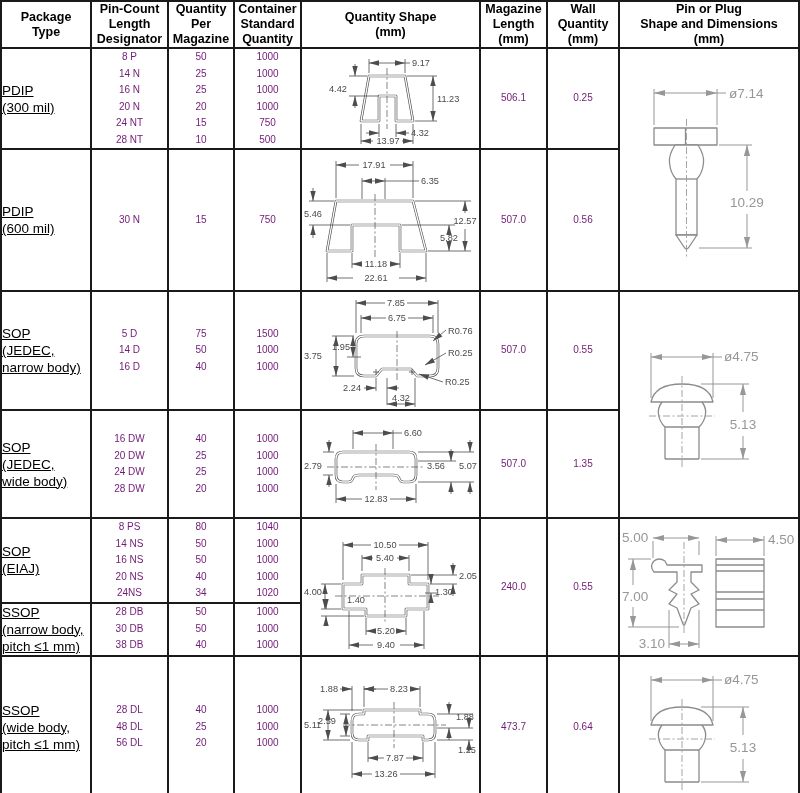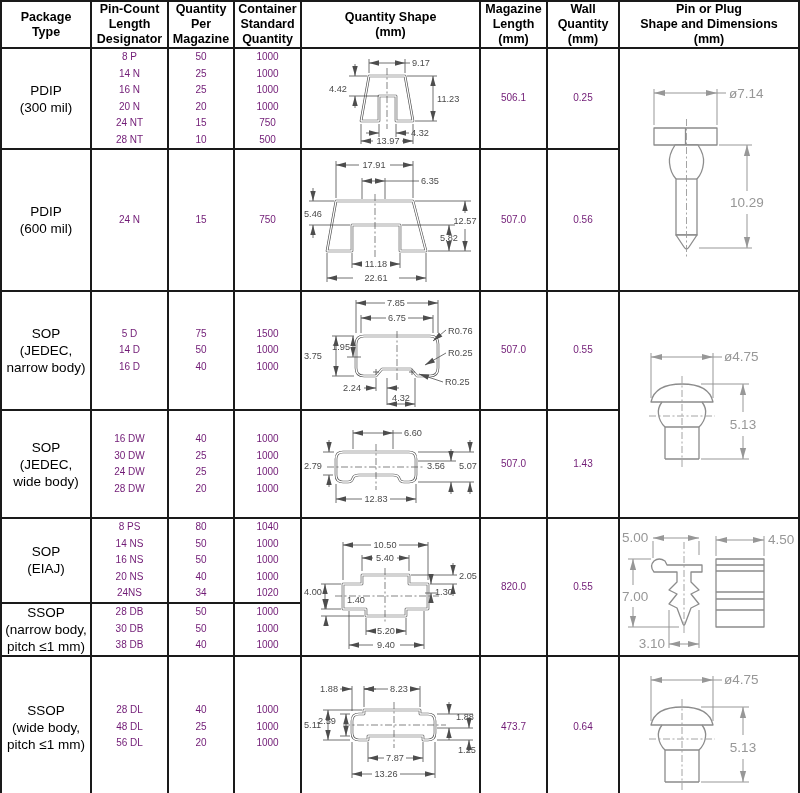--- a/index.html
+++ b/index.html
@@ -1,21 +1,21 @@
 <!DOCTYPE html>
 <html><head>
 <meta charset="utf-8">
 <style>
   html,body{margin:0;padding:0;background:#fff;}
   body{width:800px;font-family:"Liberation Sans",sans-serif;-webkit-font-smoothing:antialiased;}
   table.spec{border-collapse:collapse;table-layout:fixed;width:800px;background:#fff;}
   table.spec td,table.spec th{border:2px solid #1a1a1a;padding:0;vertical-align:middle;overflow:hidden;}
   th{font-size:12.5px;font-weight:bold;color:#000;text-align:center;line-height:15px;white-space:pre-line;}
   td.txt{font-size:10px;color:#701a75;text-align:center;line-height:16.5px;white-space:pre-line;}
-  td.name{font-size:13.5px;color:#000;text-align:center;padding-left:15px;line-height:17px;white-space:pre-line;}
+  td.name{font-size:13.5px;color:#000;text-align:left;padding-left:15px;line-height:17px;white-space:pre-line;text-decoration:underline;}
   td.draw{text-align:center;vertical-align:middle;background:#fff;margin-top:48px;}
   svg{display:block;margin:0 auto;}
   
   .so{fill:#fff;stroke:#4f4f4f;stroke-width:2.6;stroke-linejoin:round;}
   .si{fill:none;stroke:#fff;stroke-width:1.3;stroke-linejoin:round;}
   .tl{fill:none;stroke:#4d4d4d;stroke-width:0.8;}
   .gl{fill:none;stroke:#979797;stroke-width:1;}
   .po{fill:#fff;stroke:#8c8c8c;stroke-width:1.3;stroke-linejoin:round;}
   .pol{fill:none;stroke:#8c8c8c;stroke-width:1.3;}
   .cl{fill:none;stroke:#4d4d4d;stroke-width:0.7;stroke-dasharray:7 2.5 2 2.5;}
@@ -141,21 +141,21 @@
       <line class="gl" x1="126" y1="94" x2="126" y2="140" marker-start="url(#mG)"></line>
       <line class="gl" x1="126" y1="163" x2="126" y2="197" marker-end="url(#mG)"></line>
       <text class="g" x="126" y="156" text-anchor="middle">10.29</text>
     </svg>
   </td>
 </tr>
 
 <tr style="height:142px">
   <td class="name">PDIP
 (600 mil)</td>
-  <td class="txt">24 N</td>
+  <td class="txt">30 N</td>
   <td class="txt">15</td>
   <td class="txt">750</td>
   <td class="draw">
     <svg width="176" height="138" viewBox="0 0 176 138">
       <path class="so" d="M33,50 L110,50 L123,100 L97,100 L97,74 L49,74 L49,100 L24,100 Z"></path>
       <path class="si" d="M33,50 L110,50 L123,100 L97,100 L97,74 L49,74 L49,100 L24,100 Z"></path>
       <line class="cl" x1="72" y1="43" x2="72" y2="108"></line>
       <path class="tl" d="M33,47 V10 M110,47 V10"></path>
       <line class="tl" x1="33" y1="14" x2="56" y2="14" marker-start="url(#mD)"></line>
       <line class="tl" x1="87" y1="14" x2="110" y2="14" marker-end="url(#mD)"></line>
@@ -257,21 +257,21 @@
       <text class="g" x="122" y="137" text-anchor="middle">5.13</text>
     </svg>
   </td>
 </tr>
 
 <tr style="height:108px">
   <td class="name">SOP
 (JEDEC,
 wide body)</td>
   <td class="txt">16 DW
-30 DW
+20 DW
 24 DW
 28 DW</td>
   <td class="txt">40
 25
 25
 20</td>
   <td class="txt">1000
 1000
 1000
 1000</td>
@@ -297,21 +297,21 @@
       <line class="tl" x1="167" y1="28" x2="167" y2="40" marker-end="url(#mD)"></line>
       <line class="tl" x1="167" y1="82" x2="167" y2="70" marker-end="url(#mD)"></line>
       <text class="d" x="156" y="57">5.07</text>
       <path class="tl" d="M33,72 V91 M113,72 V91"></path>
       <line class="tl" x1="33" y1="87" x2="59" y2="87" marker-start="url(#mD)"></line>
       <line class="tl" x1="87" y1="87" x2="113" y2="87" marker-end="url(#mD)"></line>
       <text class="d" x="73" y="90" text-anchor="middle">12.83</text>
     </svg>
   </td>
   <td class="txt">507.0</td>
-  <td class="txt">1.43</td>
+  <td class="txt">1.35</td>
 </tr>
 
 <tr style="height:83px">
   <td class="name">SOP
 (EIAJ)</td>
   <td class="txt">8 PS
 14 NS
 16 NS
 20 NS
 24NS</td>
@@ -357,21 +357,21 @@
       <path class="tl" d="M63,96 V113 M103,96 V113"></path>
       <line class="tl" x1="63" y1="109" x2="72" y2="109" marker-start="url(#mD)"></line>
       <line class="tl" x1="94" y1="109" x2="103" y2="109" marker-end="url(#mD)"></line>
       <text class="d" x="83" y="112" text-anchor="middle">5.20</text>
       <path class="tl" d="M46,89 V127 M121,89 V127"></path>
       <line class="tl" x1="46" y1="123" x2="70" y2="123" marker-start="url(#mD)"></line>
       <line class="tl" x1="97" y1="123" x2="121" y2="123" marker-end="url(#mD)"></line>
       <text class="d" x="83" y="126" text-anchor="middle">9.40</text>
     </svg>
   </td>
-  <td class="txt" rowspan="2">820.0</td>
+  <td class="txt" rowspan="2">240.0</td>
   <td class="txt" rowspan="2">0.55</td>
   <td class="draw" rowspan="2">
     <svg width="176" height="129" viewBox="0 0 176 129">
       <path class="po" d="M33,50 Q28,44 33,39 Q38,35 44,39 L46,43 H81 V50 H70 V60 L78,68 L70,72 L78,82 L70,86 L64,102 Q63,104.5 62,102 L56,86 L48,82 L56,72 L48,68 L56,60 V50 Z"></path>
       <line class="clg" x1="63" y1="20" x2="63" y2="112"></line>
       <path class="gl" d="M32,19 V36 M78,19 V33"></path>
       <line class="gl" x1="32" y1="16" x2="78" y2="16" marker-start="url(#mG)" marker-end="url(#mG)"></line>
       <text class="g" x="1" y="20">5.00</text>
       <path class="gl" d="M30,37 H7 M58,105 H7"></path>
       <line class="gl" x1="12" y1="37" x2="12" y2="63" marker-start="url(#mG)"></line>

